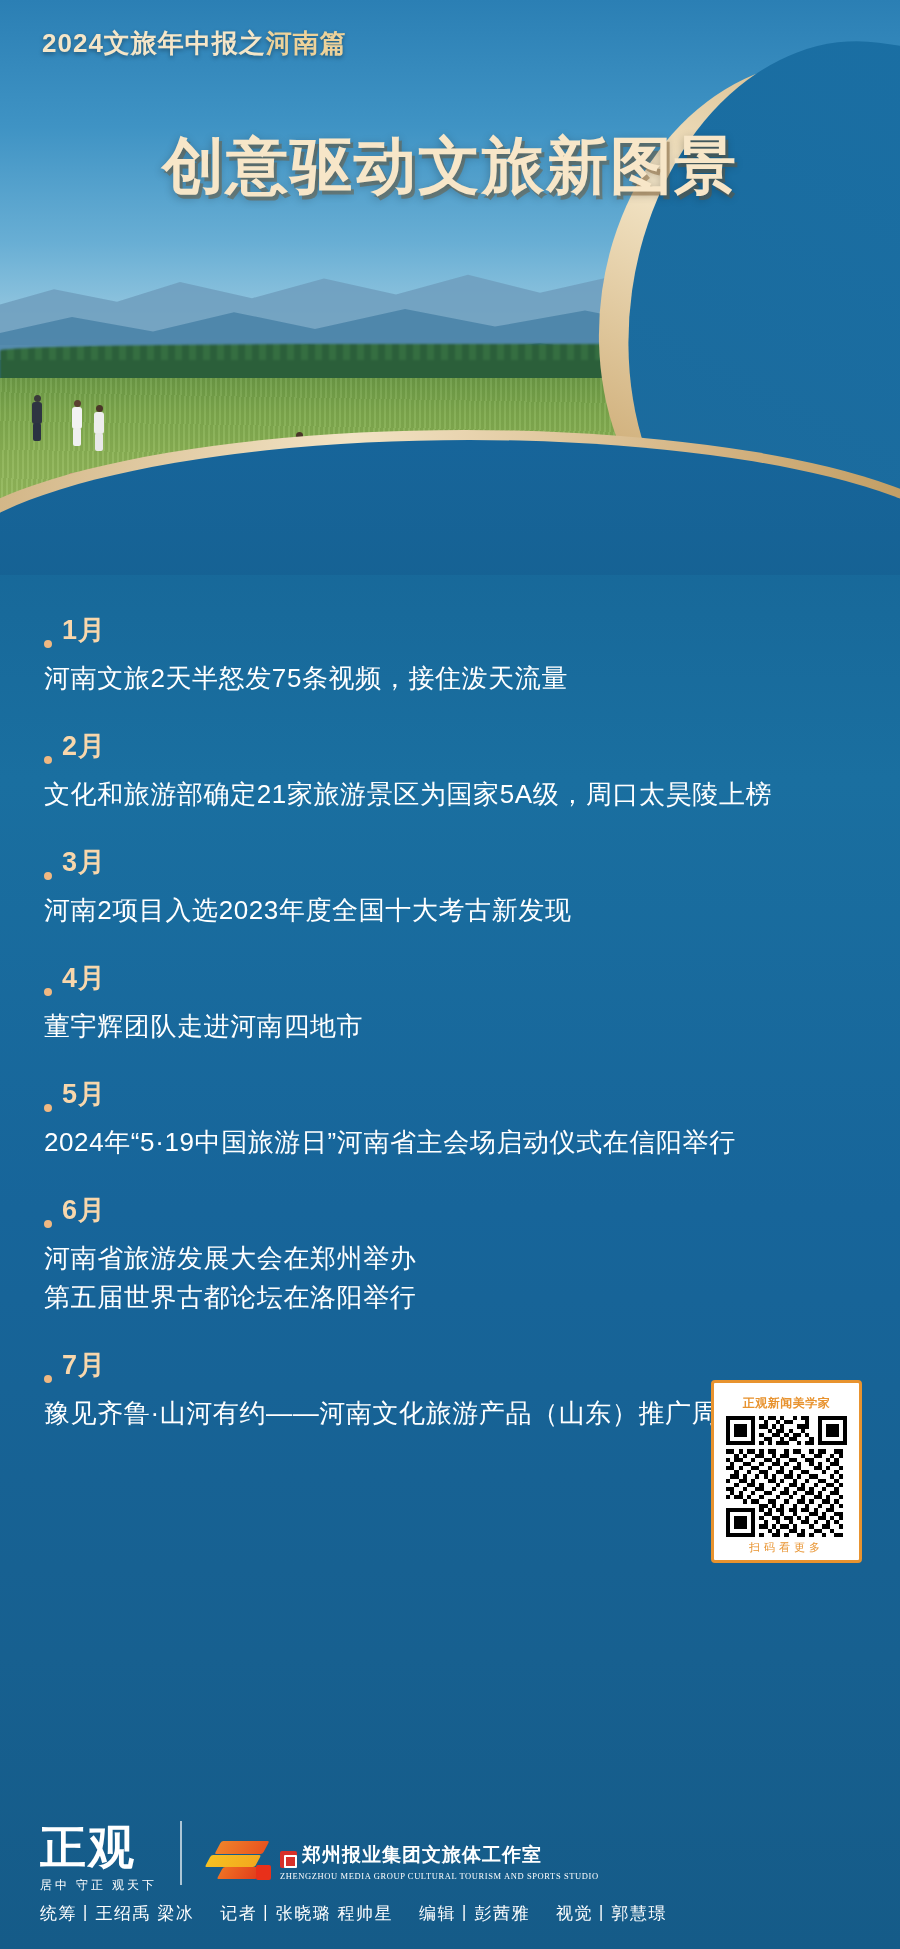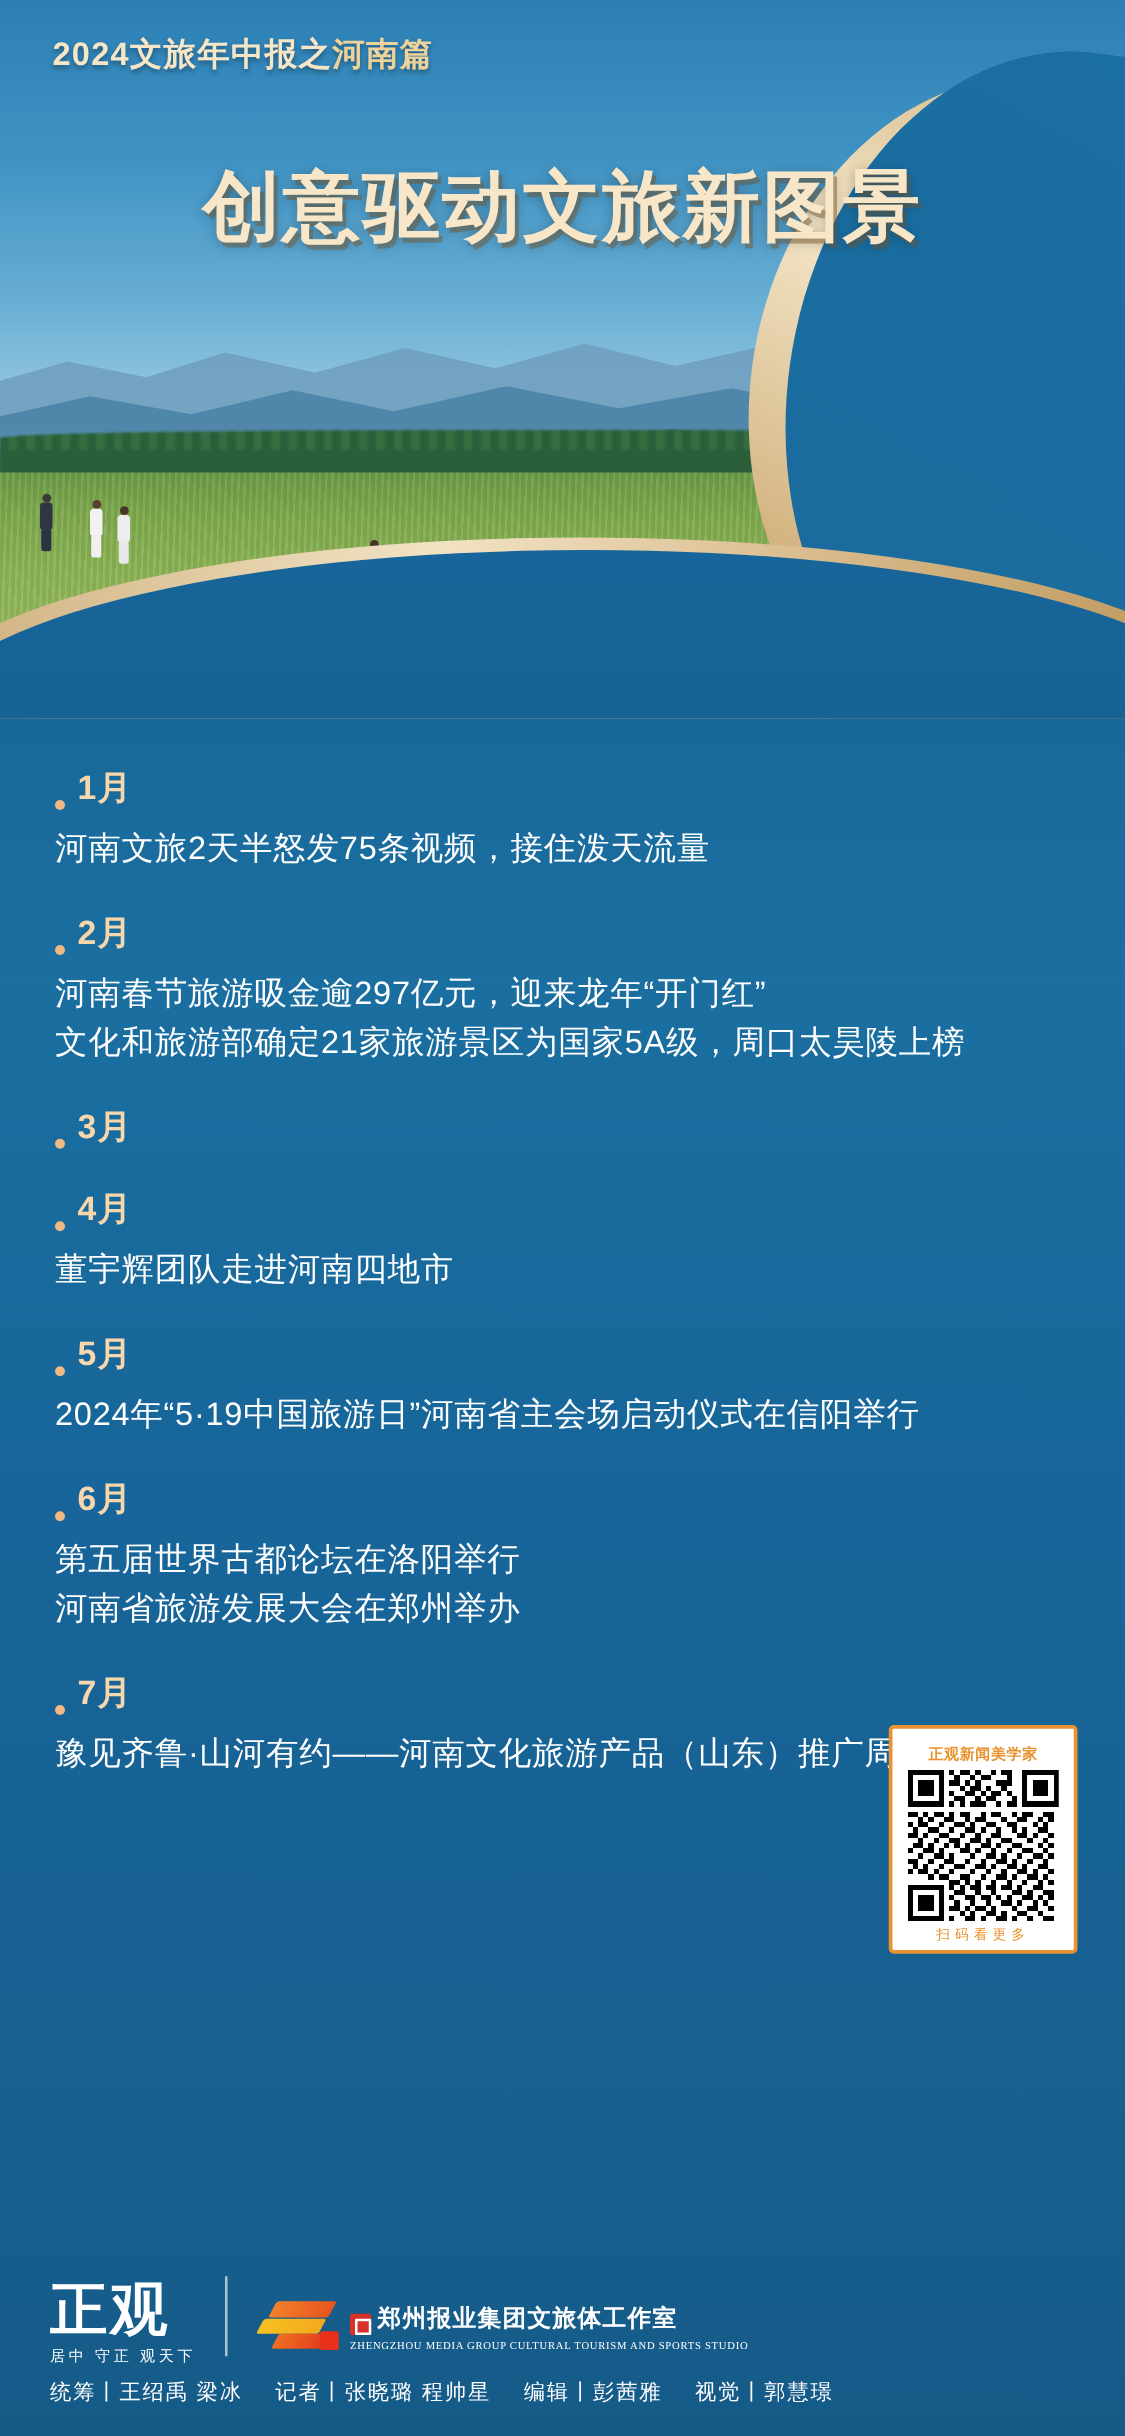--- a/index.html
+++ b/index.html
@@ -194,50 +194,50 @@
           <span class="dot"></span>
           <span class="m-label">1月</span>
         </div>
         <div class="m-line">河南文旅2天半怒发75条视频，接住泼天流量</div>
       </div>
       <div class="entry">
         <div class="m-head">
           <span class="dot"></span>
           <span class="m-label">2月</span>
         </div>
-        <div class="m-line">河南春节旅游吸金逾297亿元，迎来龙年“开门红”</div>
         <div class="m-line">文化和旅游部确定21家旅游景区为国家5A级，周口太昊陵上榜</div>
       </div>
       <div class="entry">
         <div class="m-head">
           <span class="dot"></span>
           <span class="m-label">3月</span>
         </div>
+        <div class="m-line">河南2项目入选2023年度全国十大考古新发现</div>
       </div>
       <div class="entry">
         <div class="m-head">
           <span class="dot"></span>
           <span class="m-label">4月</span>
         </div>
         <div class="m-line">董宇辉团队走进河南四地市</div>
       </div>
       <div class="entry">
         <div class="m-head">
           <span class="dot"></span>
           <span class="m-label">5月</span>
         </div>
         <div class="m-line">2024年“5·19中国旅游日”河南省主会场启动仪式在信阳举行</div>
       </div>
       <div class="entry">
         <div class="m-head">
           <span class="dot"></span>
           <span class="m-label">6月</span>
         </div>
+        <div class="m-line">河南省旅游发展大会在郑州举办</div>
         <div class="m-line">第五届世界古都论坛在洛阳举行</div>
-        <div class="m-line">河南省旅游发展大会在郑州举办</div>
       </div>
       <div class="entry">
         <div class="m-head">
           <span class="dot"></span>
           <span class="m-label">7月</span>
         </div>
         <div class="m-line">豫见齐鲁·山河有约——河南文化旅游产品（山东）推广周举办</div>
       </div>
     </div>
 

